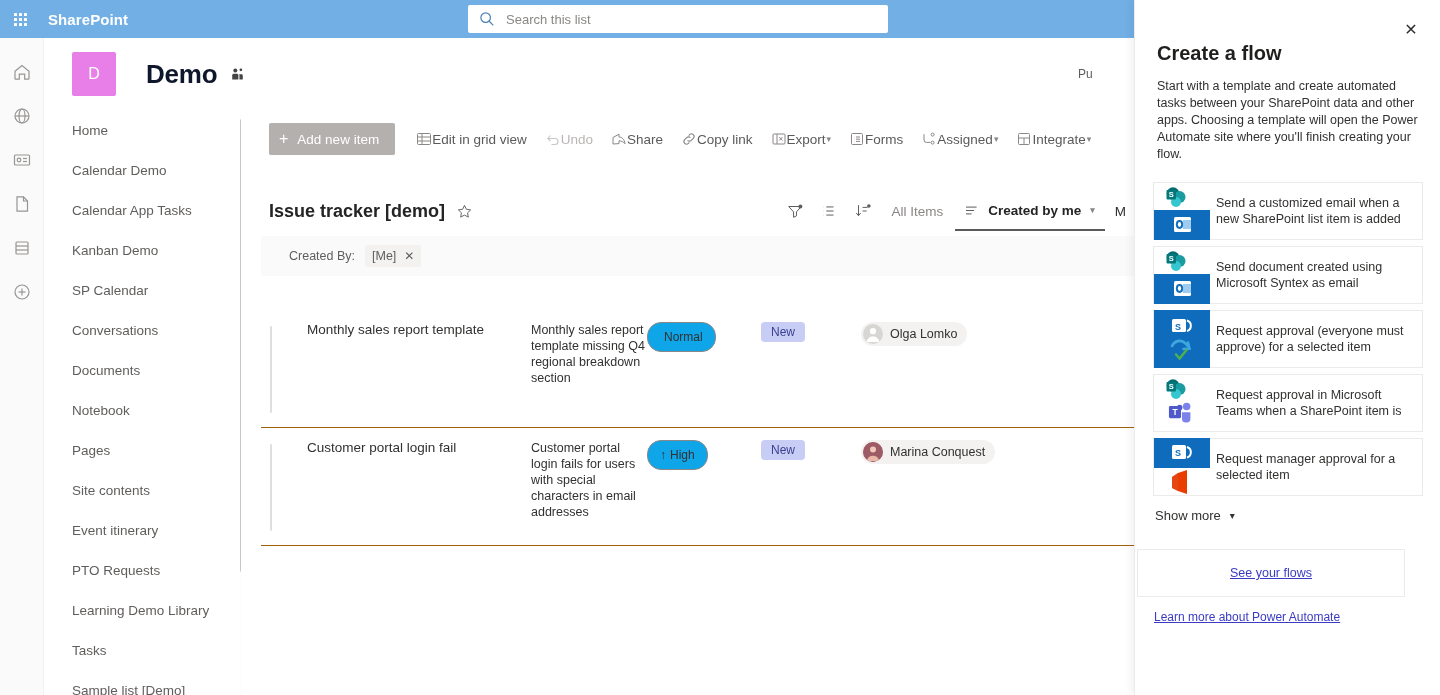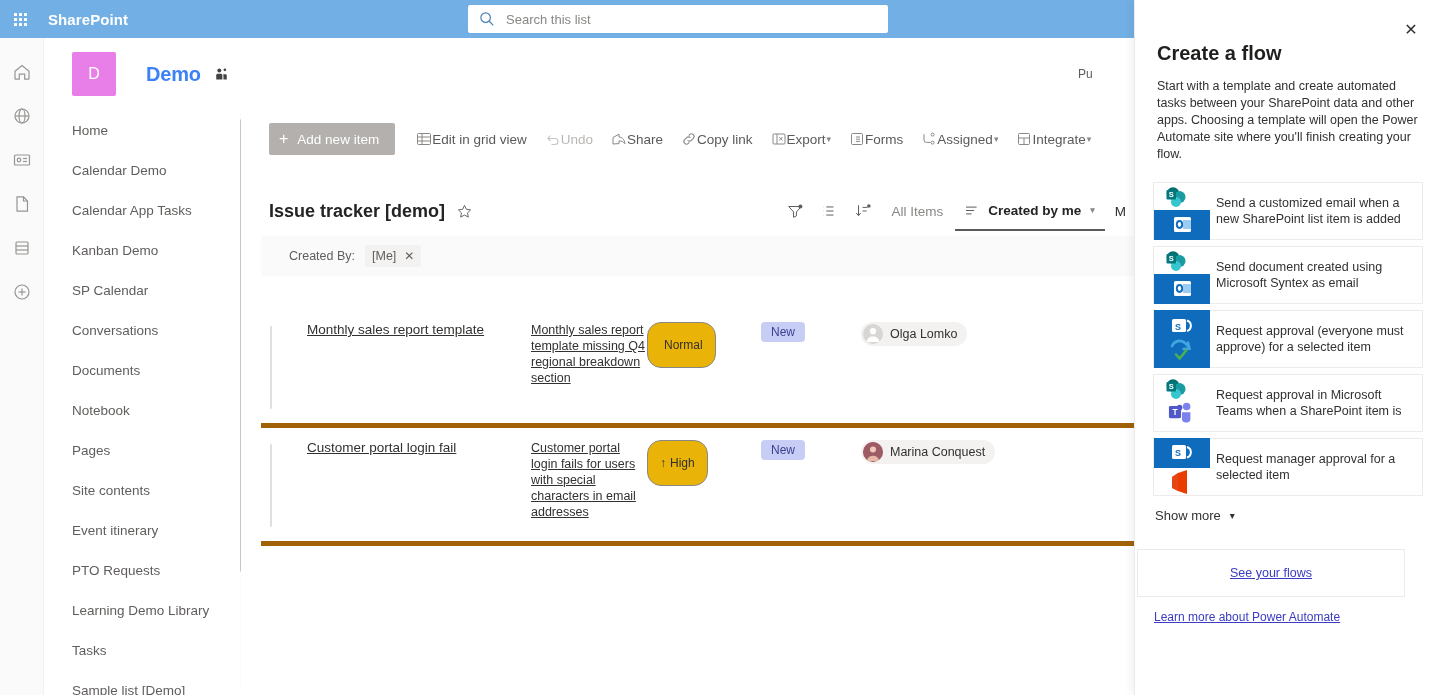--- a/index.html
+++ b/index.html
@@ -76,21 +76,21 @@
     padding-left: 28px;
   }
   .site-logo {
     width: 44px; height: 44px; border-radius: 2px;
     background: #e87ee8;
     color: #ffffff; font-size: 16px;
     display: flex; align-items: center; justify-content: center;
     font-weight: 400;
   }
   .site-title {
-    font-size: 20px; font-weight: 600; color: #3b82f6;
+    font-size: 26px; font-weight: 600; color: #0f172a;
     margin-left: 30px; letter-spacing: -.2px;
   }
   .site-privacy-icon { margin-left: 12px; display: flex; align-items: center; }
   .site-privacy-text {
     position: absolute; left: 1078px; top: 67px;
     font-size: 12px; color: #605e5c; white-space: nowrap;
   }
 
   
   .leftnav {
@@ -211,39 +211,38 @@
     border-bottom: 1px solid #edebe9;
     display: flex; align-items: center;
   }
   .th {
     font-size: 12px; color: #605e5c;
     padding-right: 8px; white-space: nowrap; cursor: pointer;
   }
   .rows { position: absolute; left: 16px; top: 200px; width: 873px; }
   .row {
     display: flex; align-items: flex-start;
-    border-bottom: 5px solid #a16207;
+    border-bottom: 1px solid #a16207;
     padding-top: 12px; padding-bottom: 12px;
     position: relative; cursor: pointer;
     min-height: 118px;
-    text-decoration: underline;
   }
   .row-indicator {
     position: absolute; left: 9px; top: 16px; bottom: 14px;
     width: 2px; background: #e1dfdd; border-radius: 2px;
   }
   .cell { font-size: 13.5px; color: #323130; padding-right: 10px; }
   .cell-issue { font-size: 13.5px; color: #323130; }
   .cell-desc { font-size: 12.5px; color: #323130; line-height: 16px; }
 
   .pill-priority {
     display: inline-flex; align-items: center; gap: 4px;
     border: 1px solid #8a8886; border-radius: 14px;
-    padding: 15px 12px; font-size: 12px; color: #323130;
-    background: #eab308;
+    padding: 7px 12px; font-size: 12px; color: #323130;
+    background: #0ea5e9;
   }
   .pill-status {
     display: inline-flex; align-items: center; justify-content: center;
     background: #c7cdf5; color: #3b3f8f;
     border-radius: 4px; padding: 3px 10px; font-size: 12px;
   }
   .person {
     display: inline-flex; align-items: center; gap: 7px;
     background: #f3f2f1; border-radius: 14px;
     padding: 2px 10px 2px 2px; font-size: 12.5px; color: #323130;

